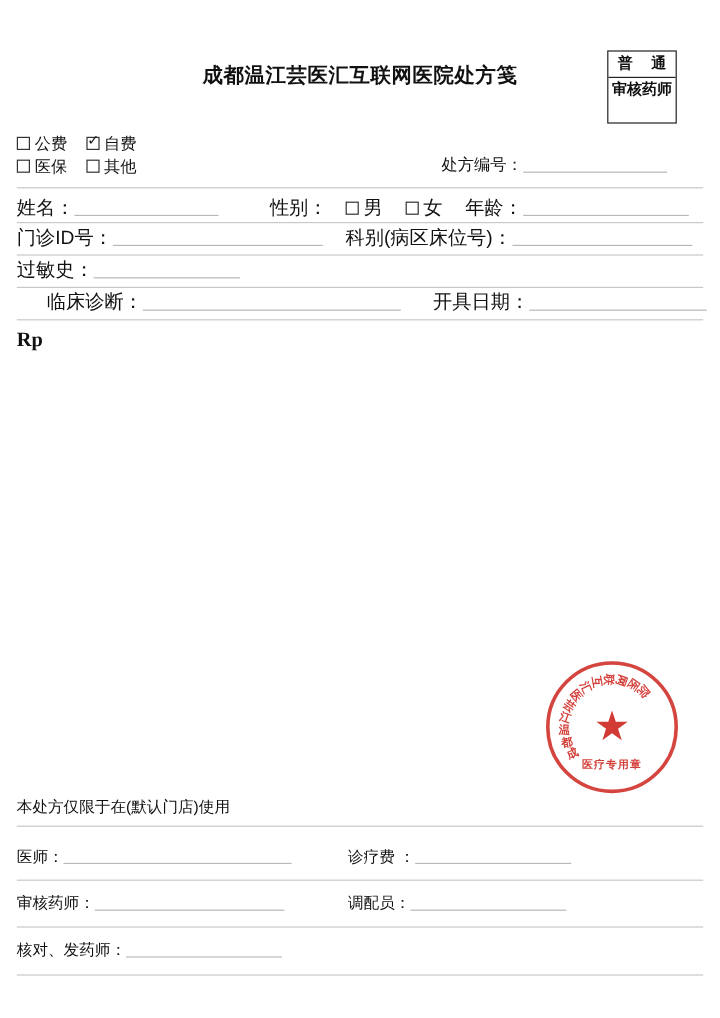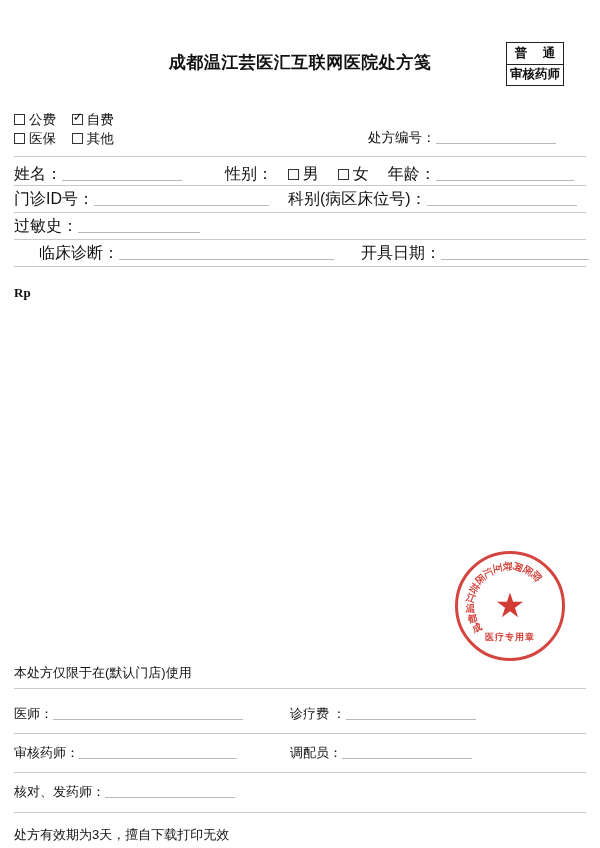--- a/index.html
+++ b/index.html
@@ -39,21 +39,21 @@
     font-size: 17px;
     font-weight: bold;
     letter-spacing: 0.5px;
     color: #111;
   }
   .rx-type-box {
     position: absolute;
     right: 36px;
     top: 0px;
     width: 58px;
-    height: 44px;
+    height: 61px;
     border: 1px solid #222;
     box-sizing: border-box;
   }
   .rx-type-box .line1 {
     position: absolute;
     left: 0; top: 2px;
     width: 100%;
     text-align: center;
     font-size: 12.5px;
     font-weight: bold;
@@ -152,24 +152,23 @@
     height: 13px;
     vertical-align: -2px;
   }
   .gap { display: inline-block; }
 
   
   .rp {
     position: absolute;
     left: 14px;
     top: 273px;
-    font-size: 13px;
+    font-size: 17px;
     font-weight: bold;
     font-family: "Liberation Serif", serif;
-    margin-top: 12px;
   }
 
   
   .seal {
     position: absolute;
     left: 455px;
     top: 551px;
     width: 110px;
     height: 110px;
   }
@@ -348,15 +347,14 @@
   </div>
 
   <div class="hr" style="top:772px;"></div>
 
   <div class="sign-row" style="left:14px; top:783px;">
     <span class="lbl">核对、发药师：</span><span class="blank" style="width:130px;"></span>
   </div>
 
   <div class="hr" style="top:812px;"></div>
 
-  <div class="note" style="left:14px; top:826px;">处方有效期为3天，擅自下载打印无效</div>
 
 </div>
 
 </body></html>

